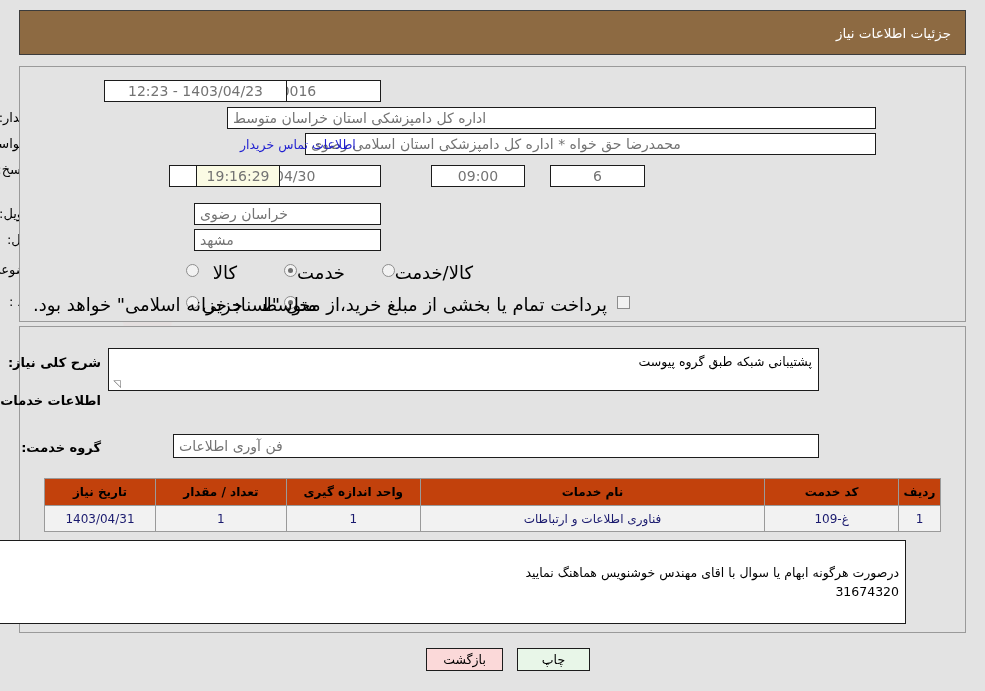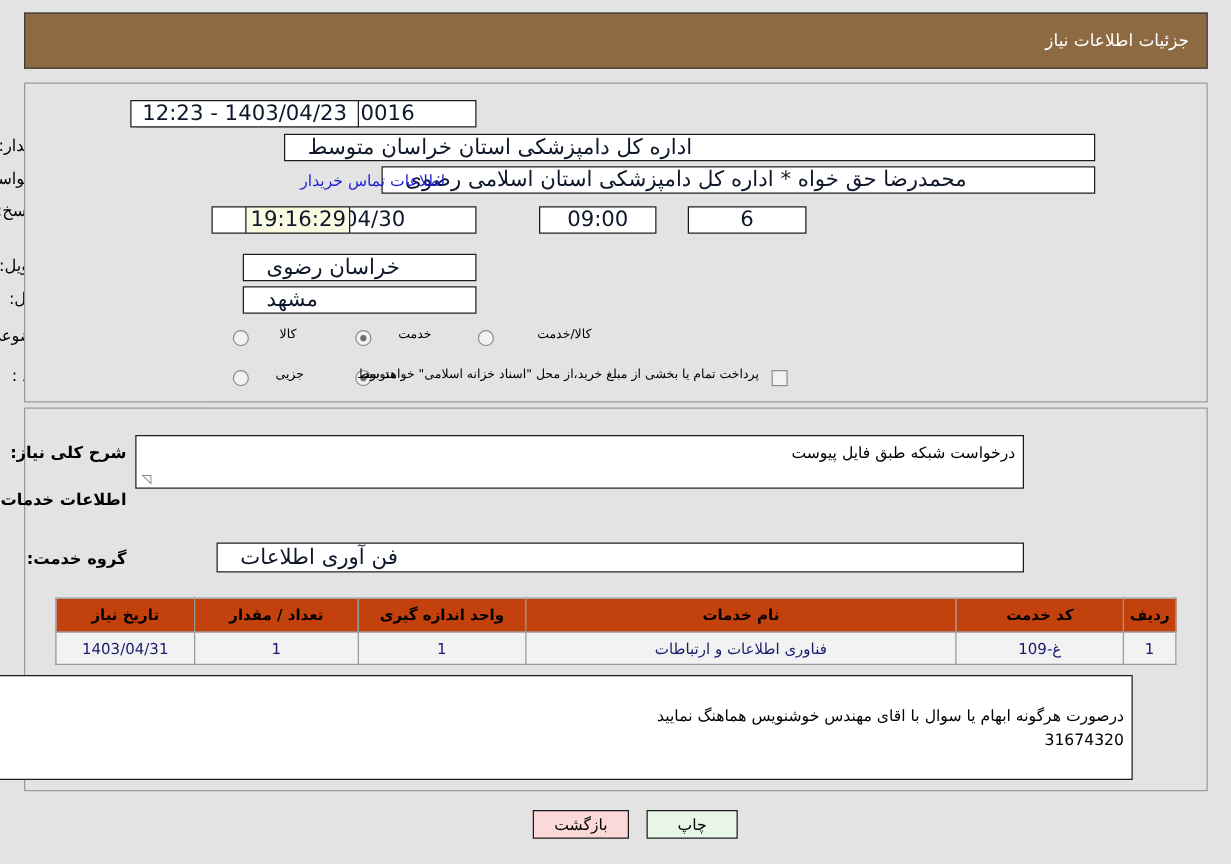--- a/index.html
+++ b/index.html
@@ -60,25 +60,25 @@
     color: #000;
     white-space: nowrap;
     text-align: right;
   }
   .lbl.b { font-weight: bold; }
 
   .fld {
     position: absolute;
     background: #ffffff;
     border: 1px solid #1c1c1c;
-    font-size: 17px;
-    color: #0f172a;
+    font-size: 14px;
+    color: #737373;
     display: flex;
     align-items: center;
-    padding: 0 18px;
+    padding: 0 5px;
     white-space: nowrap;
     overflow: hidden;
   }
   .fld.center { justify-content: center; }
   .fld.right  { justify-content: flex-end; }
   .fld.yellow { background: #fbfbe4; }
 
   .link {
     position: absolute;
     color: #1f1fd0;
@@ -104,21 +104,21 @@
     background: #6f6f6f;
   }
   .chk {
     position: absolute;
     width: 13px; height: 13px;
     border: 1px solid #8d8d8d;
     background: #f2f2f2;
   }
   .opt {
     position: absolute;
-    font-size: 10px;
+    font-size: 18px;
     color: #000;
     white-space: nowrap;
   }
 
   
   .ta {
     position: absolute;
     background: #fff;
     border: 1px solid #1c1c1c;
     font-size: 12.5px;
@@ -266,21 +266,21 @@
   <div class="radio on" style="right:688px; top:296px; z-index:2;"></div>
   <div class="opt" style="right:668px; top:294px; z-index:2;">متوسط</div>
 
   <div class="chk" style="right:355px; top:296px; z-index:2;"></div>
   <div class="opt" style="right:378px; top:294px; z-index:2;">پرداخت تمام یا بخشی از مبلغ خرید،از محل "اسناد خزانه اسلامی" خواهد بود.</div>
 
   <div class="panel" id="panel-mid"></div>
 
   <div class="lbl b" style="right:884px; top:355px; z-index:2;">شرح کلی نیاز:</div>
   <div class="ta" style="right:166px; top:348px; width:711px; height:43px; z-index:2;">
-    <span>درخواست شبکه طبق فایل پیوست</span>
+    <span>پشتیبانی شبکه طبق گروه پیوست</span>
     <span class="grip">◹</span>
   </div>
 
   <div class="sec-title" style="right:884px; top:393px; z-index:2;">اطلاعات خدمات مورد نیاز</div>
 
   <div class="lbl b" style="right:884px; top:440px; z-index:2;">گروه خدمت:</div>
   <div class="fld right" style="right:166px; top:434px; width:646px; height:24px; z-index:2;">فن آوری اطلاعات</div>
 
   <table class="tbl">
     <thead>

